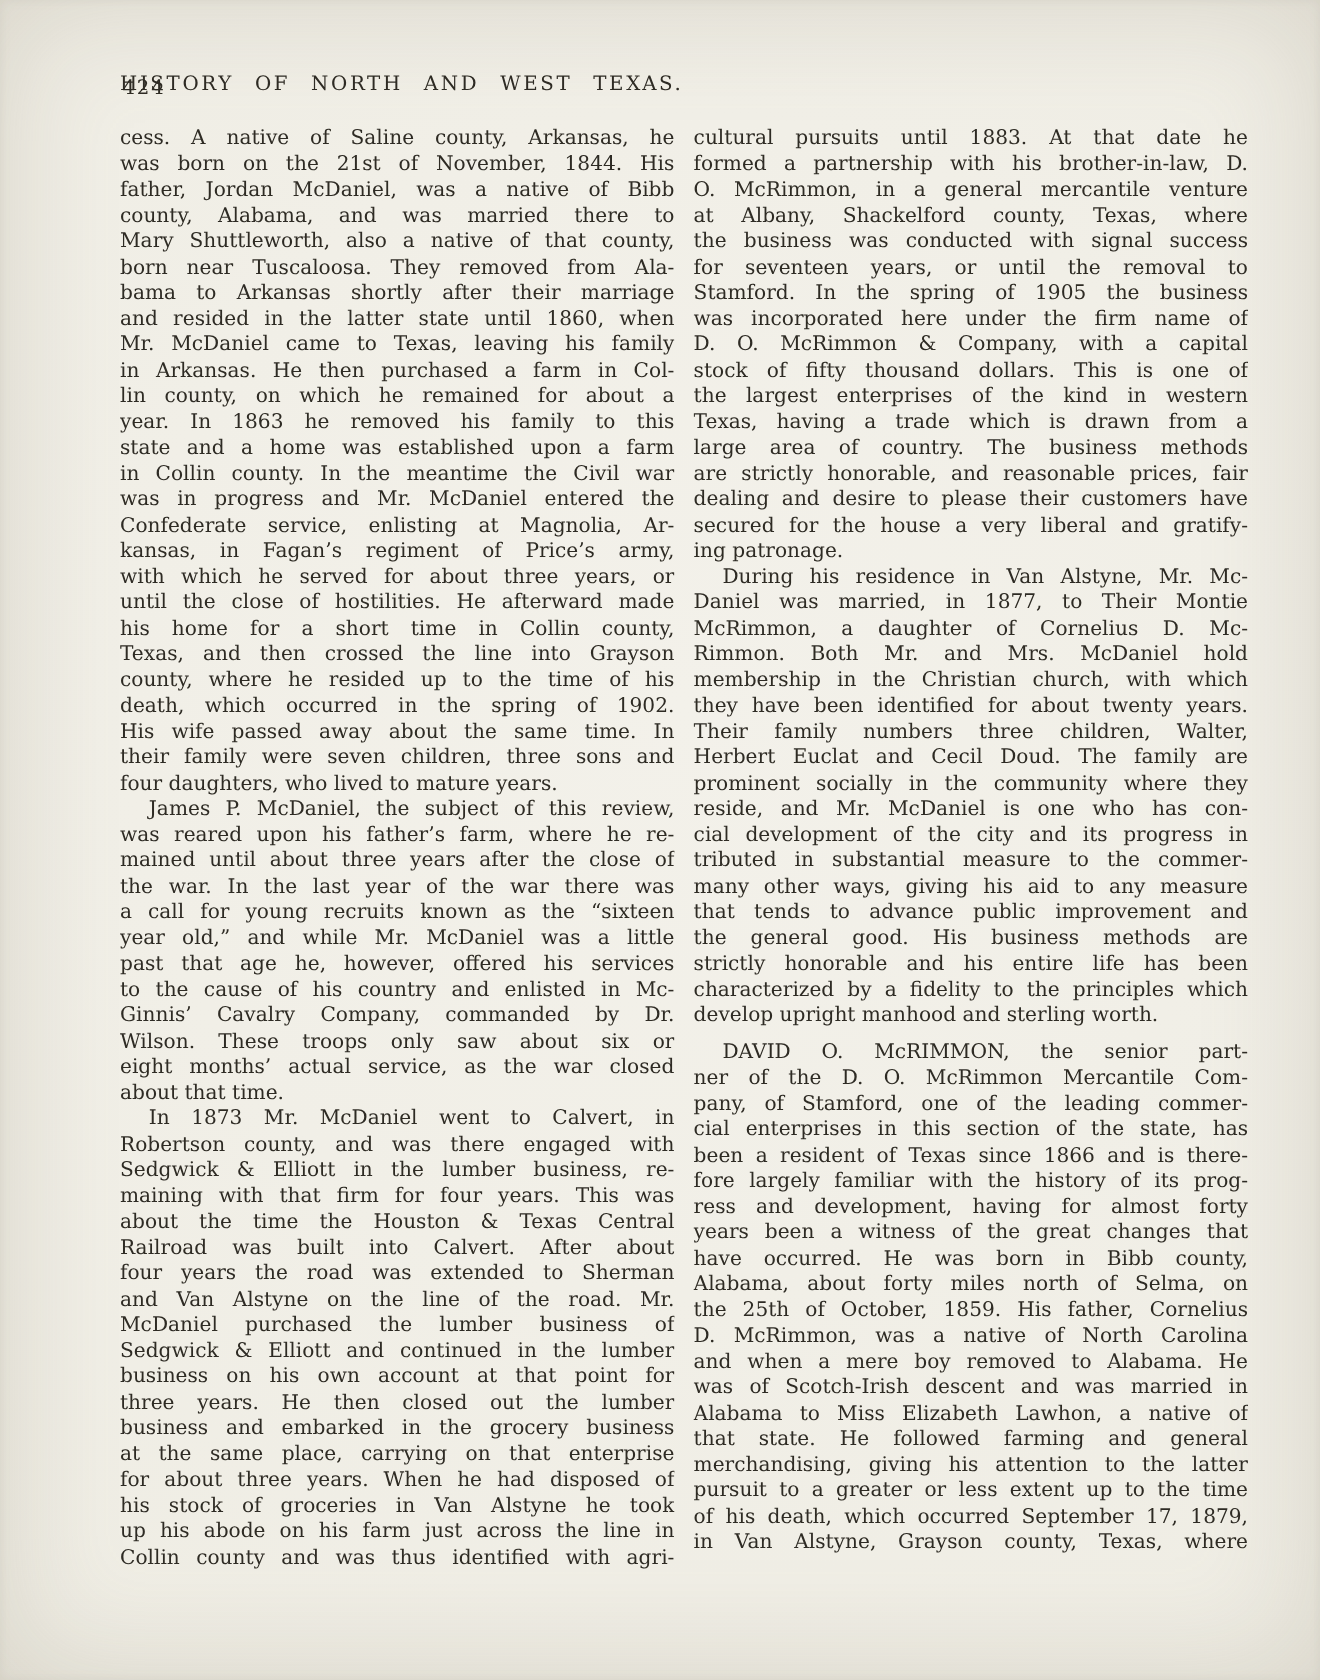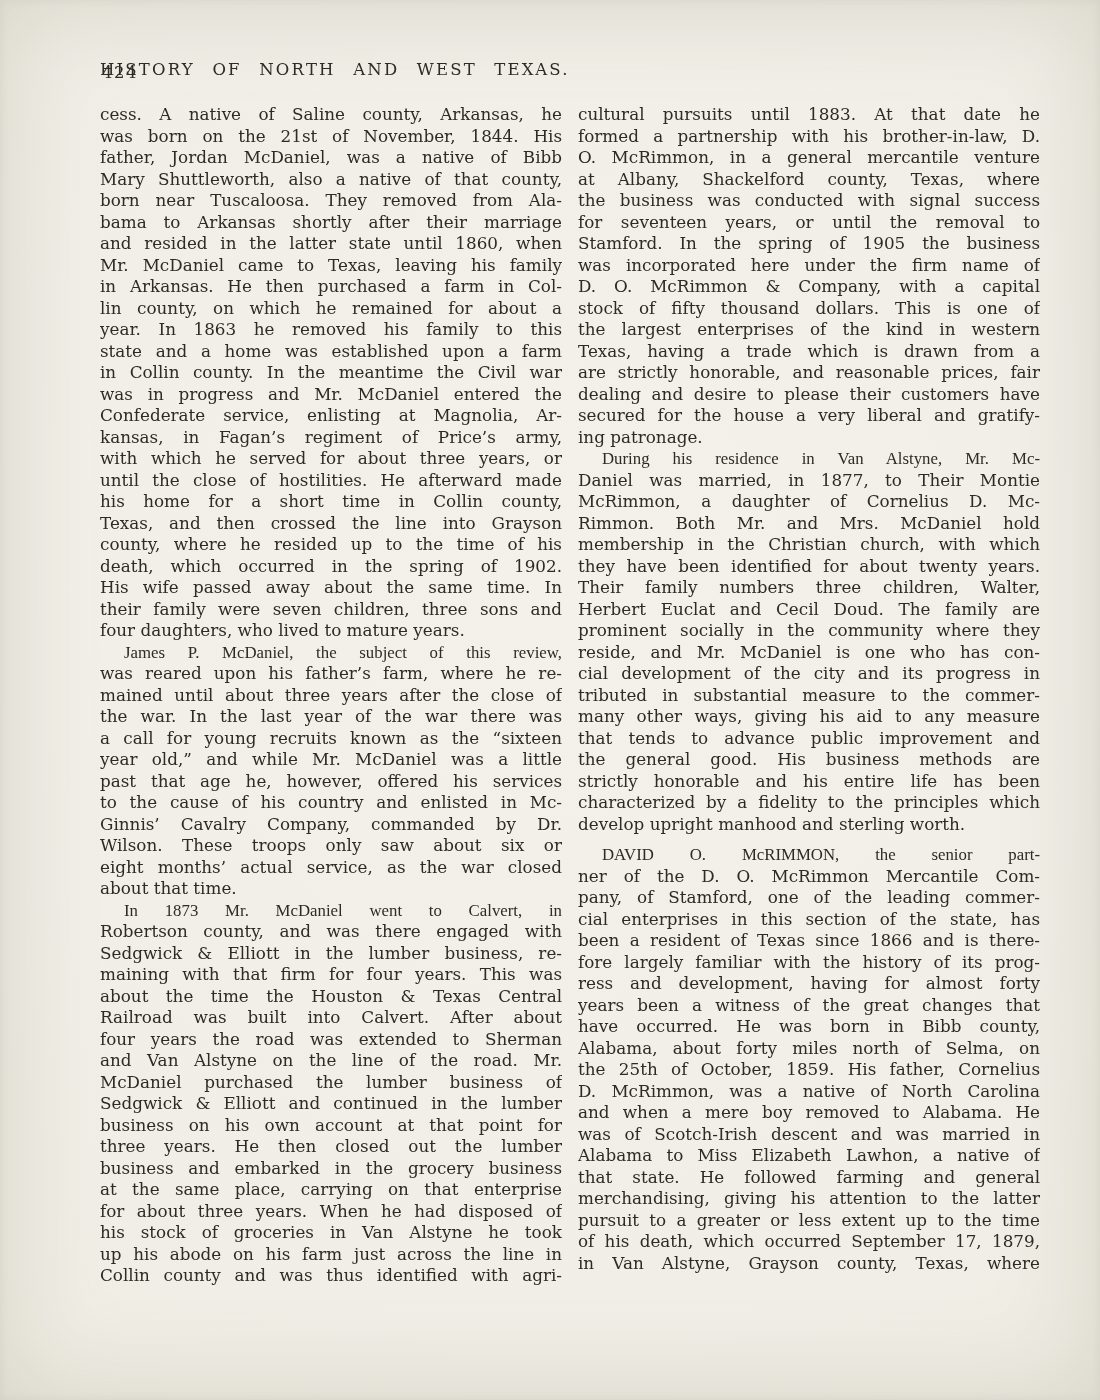--- a/index.html
+++ b/index.html
@@ -53,37 +53,38 @@
   }
   .paragraph { margin: 0; }
   .paragraph.space-before { margin-top: 9px; }
   .line {
     height: 21.5px;
     line-height: 21.5px;
     text-align: justify;
     text-align-last: justify;
     overflow: hidden;
   }
-  .line.indent { text-indent: 24px; font-family: Liberation Serif, serif; }
+  .line.indent { text-indent: 24px; }
   .line.last { text-align-last: left; }
 </style>
 </head>
 <body>
 
 <div class="book-page">
   <div class="masthead">
     <span class="page-number">424</span>
     <div class="running-title">HISTORY OF NORTH AND WEST TEXAS.</div>
   </div>
   <div class="columns">
     <div class="column">
         <div class="paragraph">
           <div class="line">cess. A native of Saline county, Arkansas, he</div>
           <div class="line">was born on the 21st of November, 1844. His</div>
           <div class="line">father, Jordan McDaniel, was a native of Bibb</div>
+          <div class="line">county, Alabama, and was married there to</div>
           <div class="line">Mary Shuttleworth, also a native of that county,</div>
           <div class="line">born near Tuscaloosa. They removed from Ala-</div>
           <div class="line">bama to Arkansas shortly after their marriage</div>
           <div class="line">and resided in the latter state until 1860, when</div>
           <div class="line">Mr. McDaniel came to Texas, leaving his family</div>
           <div class="line">in Arkansas. He then purchased a farm in Col-</div>
           <div class="line">lin county, on which he remained for about a</div>
           <div class="line">year. In 1863 he removed his family to this</div>
           <div class="line">state and a home was established upon a farm</div>
           <div class="line">in Collin county. In the meantime the Civil war</div>
@@ -142,20 +143,21 @@
           <div class="line">O. McRimmon, in a general mercantile venture</div>
           <div class="line">at Albany, Shackelford county, Texas, where</div>
           <div class="line">the business was conducted with signal success</div>
           <div class="line">for seventeen years, or until the removal to</div>
           <div class="line">Stamford. In the spring of 1905 the business</div>
           <div class="line">was incorporated here under the firm name of</div>
           <div class="line">D. O. McRimmon &amp; Company, with a capital</div>
           <div class="line">stock of fifty thousand dollars. This is one of</div>
           <div class="line">the largest enterprises of the kind in western</div>
           <div class="line">Texas, having a trade which is drawn from a</div>
+          <div class="line">large area of country. The business methods</div>
           <div class="line">are strictly honorable, and reasonable prices, fair</div>
           <div class="line">dealing and desire to please their customers have</div>
           <div class="line">secured for the house a very liberal and gratify-</div>
           <div class="line last">ing patronage.</div>
         </div>
         <div class="paragraph">
           <div class="line indent">During his residence in Van Alstyne, Mr. Mc-</div>
           <div class="line">Daniel was married, in 1877, to Their Montie</div>
           <div class="line">McRimmon, a daughter of Cornelius D. Mc-</div>
           <div class="line">Rimmon. Both Mr. and Mrs. McDaniel hold</div>

